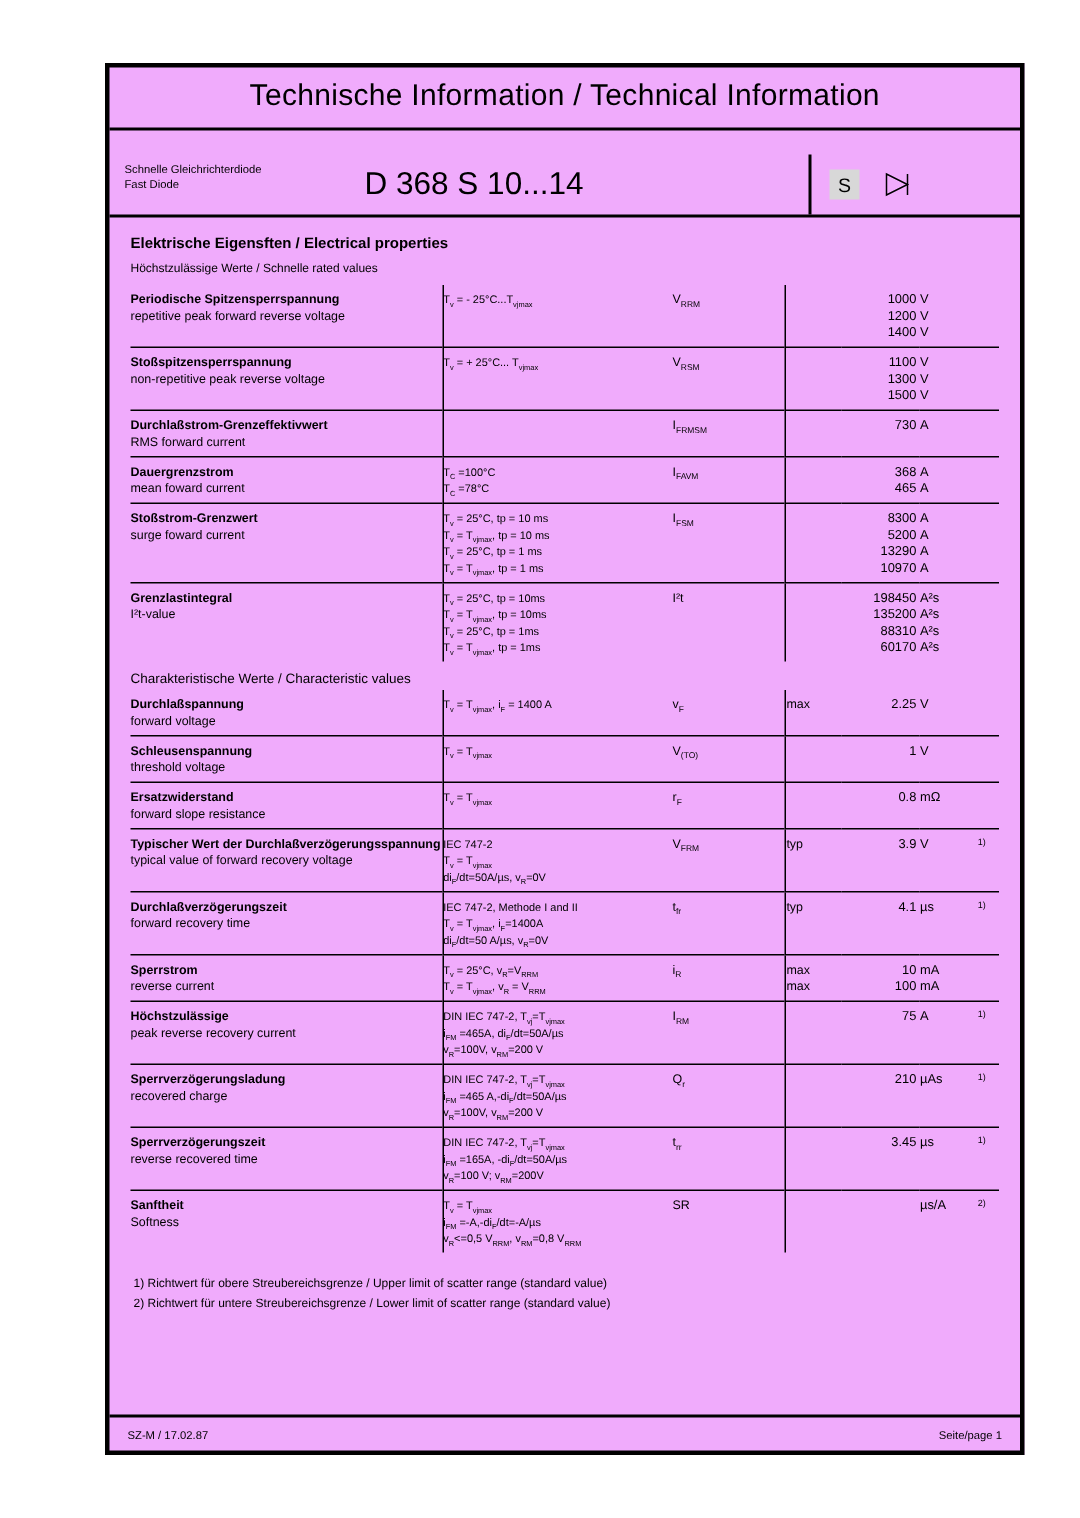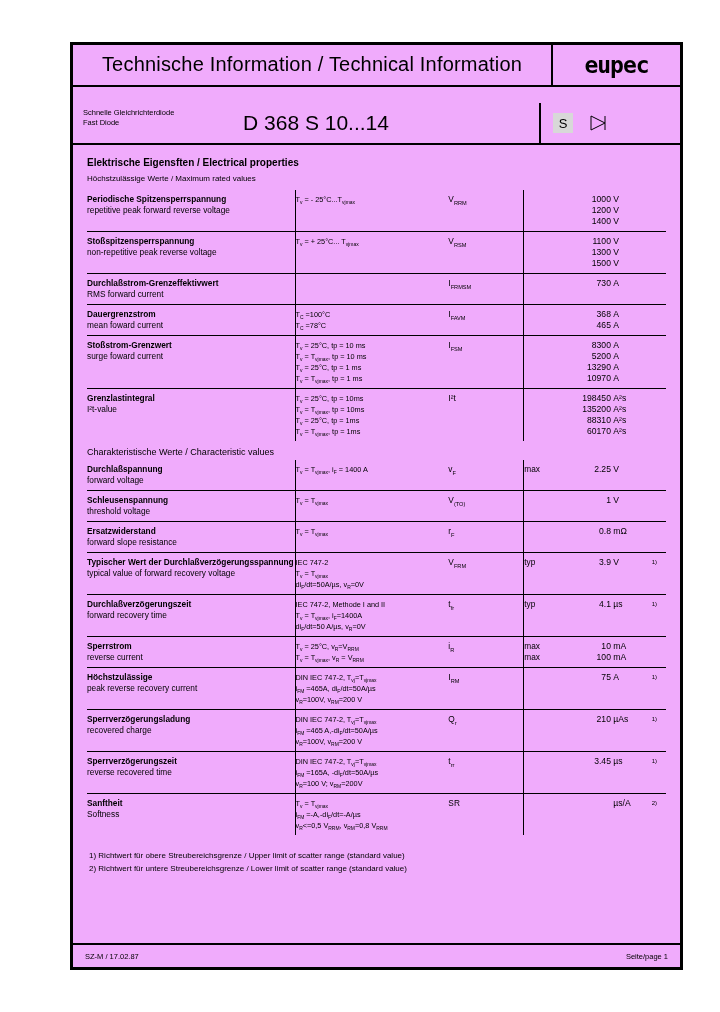--- a/index.html
+++ b/index.html
@@ -53,23 +53,20 @@
 
   .footer{position:absolute;left:0;right:0;bottom:0;height:22px;border-top:2px solid #000;display:flex;align-items:center;justify-content:space-between;padding:0 12px;font-size:7.5px;}
 </style>
 </head>
 <body>
 
 <div class="page">
 
   <div class="hdr">
     <div class="hdr-title">Technische Information / Technical Information</div>
-    <div class="hdr-logo">
-      <span class="logo-txt">eupec</span>
-    </div>
   </div>
 
   <div class="hdr2">
     <div class="hdr2-left">
       <div class="subt">
         <div>Schnelle Gleichrichterdiode</div>
         <div>Fast Diode</div>
       </div>
       <div class="devname">D 368 S 10...14</div>
     </div>
@@ -79,21 +76,21 @@
         <polygon points="4,2 4,16 18,9" fill="none" stroke="#000" stroke-width="1"></polygon>
         <line x1="18" y1="2" x2="18" y2="16" stroke="#000" stroke-width="1"></line>
       </svg>
     </div>
   </div>
 
   <div class="body">
 
     <div>
       <div class="sec-title">Elektrische Eigensften / Electrical properties</div>
-      <div class="sec-sub">Höchstzulässige Werte / Maximum rated values</div>
+      <div class="sec-sub">Höchstzulässige Werte / Schnelle rated values</div>
       <table class="t">
           <tbody id="tbody-0">
             <tr>
               <td class="c-desc">
                 <div class="rowbox">
                   <div class="de">Periodische Spitzensperrspannung</div>
                   <div class="en">repetitive peak forward reverse voltage</div>
                 </div>
               </td>
               <td class="c-cond">

